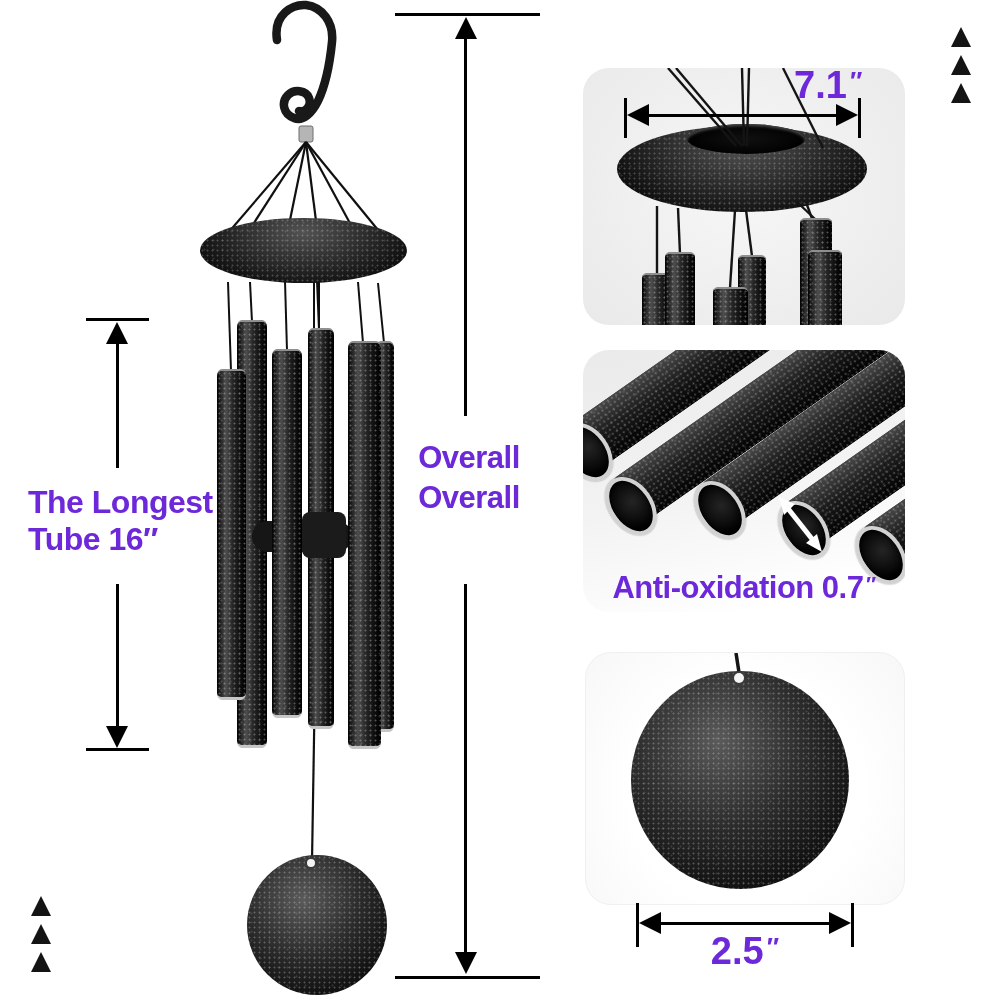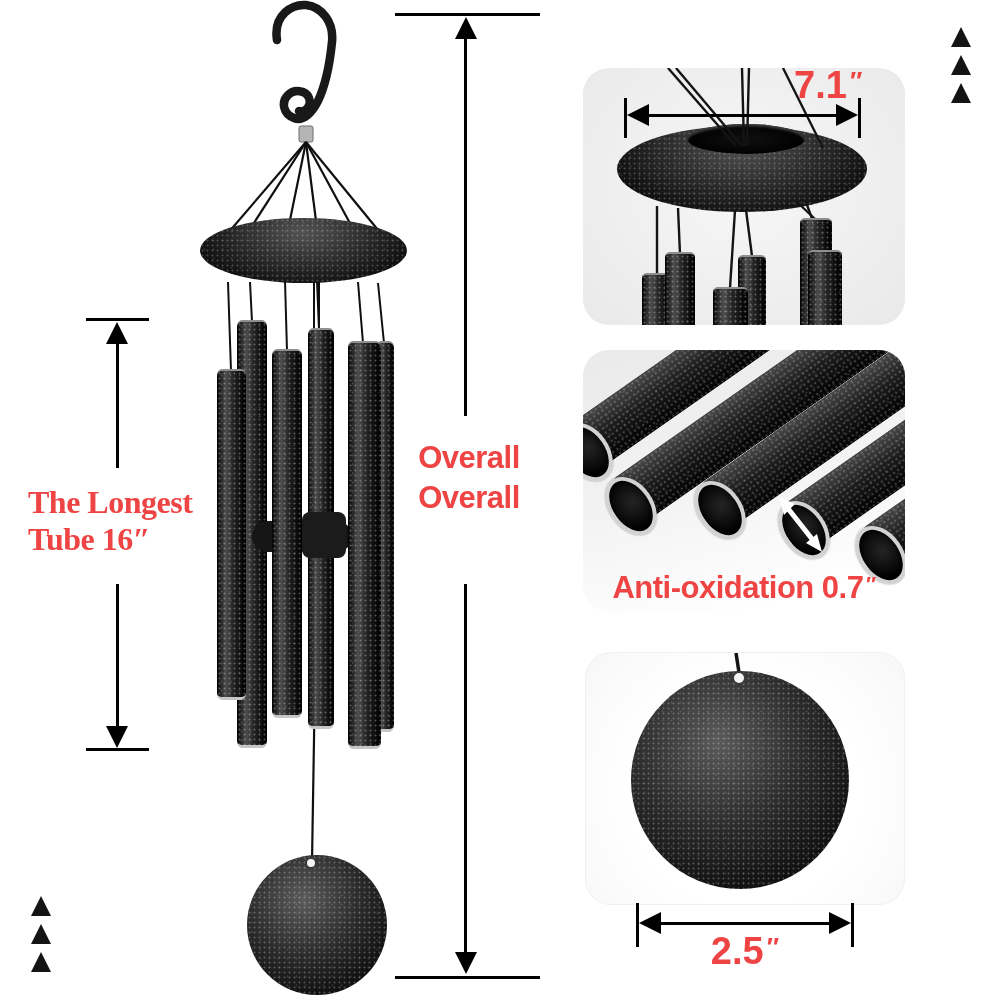--- a/index.html
+++ b/index.html
@@ -69,22 +69,22 @@
 
   
   .dim{background:#000;position:absolute;z-index:6;}
   .head{position:absolute;width:0;height:0;z-index:6;}
   .head.up{border-left:11px solid transparent;border-right:11px solid transparent;border-bottom:22px solid #000;}
   .head.down{border-left:11px solid transparent;border-right:11px solid transparent;border-top:22px solid #000;}
   .head.left{border-top:11px solid transparent;border-bottom:11px solid transparent;border-right:22px solid #000;}
   .head.right{border-top:11px solid transparent;border-bottom:11px solid transparent;border-left:22px solid #000;}
 
   
-  .lbl{position:absolute;z-index:7;font-weight:bold;color:#ef4444;}
-  #lbl-longest{left:28px;top:484px;font-size:32px;line-height:37px;letter-spacing:-.5px;font-family:Liberation Serif, serif;}
+  .lbl{position:absolute;z-index:7;font-weight:bold;color:#6d28d9;}
+  #lbl-longest{left:28px;top:484px;font-size:32px;line-height:37px;letter-spacing:-.5px;}
   #lbl-overall{left:410px;top:438px;width:118px;font-size:31px;line-height:40px;letter-spacing:-.5px;text-align:center;}
   #lbl-overall .l3{display:block;text-indent:28px;}
   #lbl-topdim{left:794px;top:64px;font-size:38px;}
   #lbl-anti{left:583px;top:570px;width:322px;text-align:center;font-size:31px;letter-spacing:-.5px;}
   #lbl-botdim{left:640px;top:930px;width:210px;text-align:center;font-size:38px;}
   .unit{font-size:.68em;vertical-align:.32em;margin-left:.12em;}
 
   
   .tri{width:0;height:0;border-left:10px solid transparent;border-right:10px solid transparent;
        border-bottom:20px solid #141414;margin-bottom:8px;}

